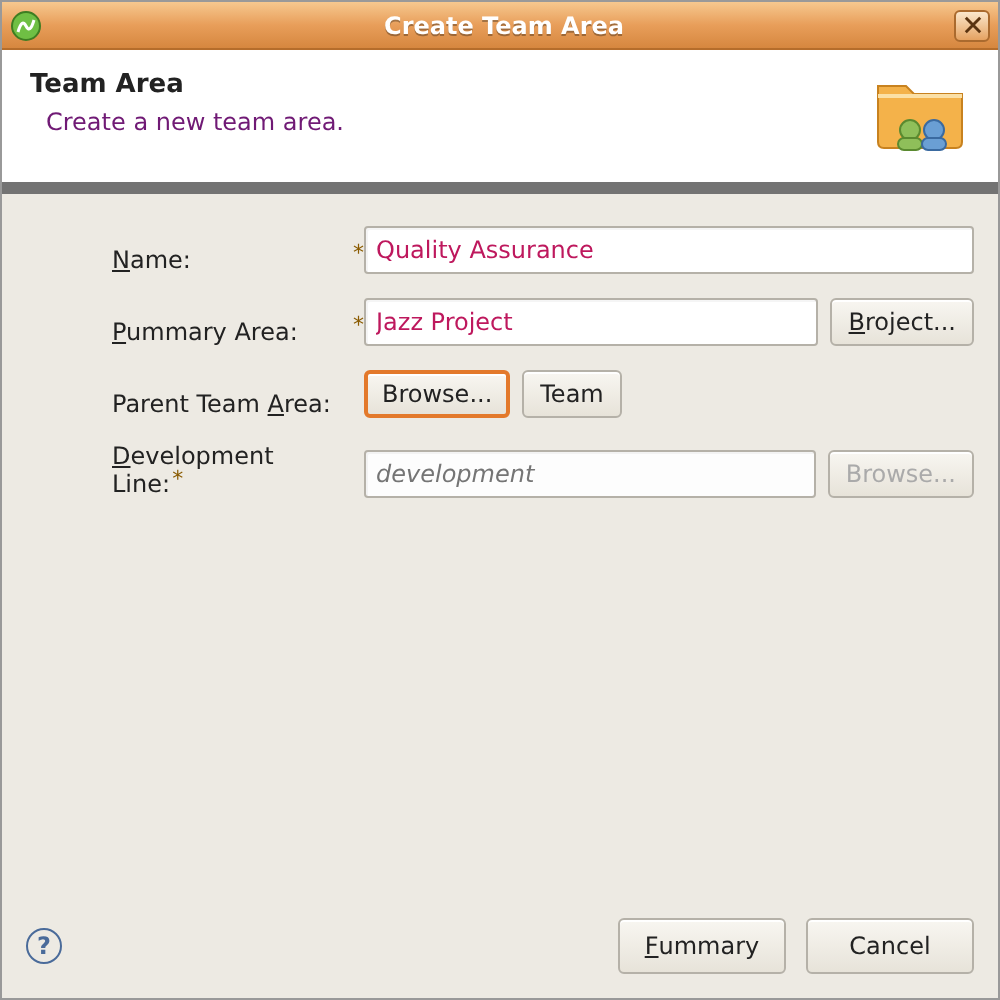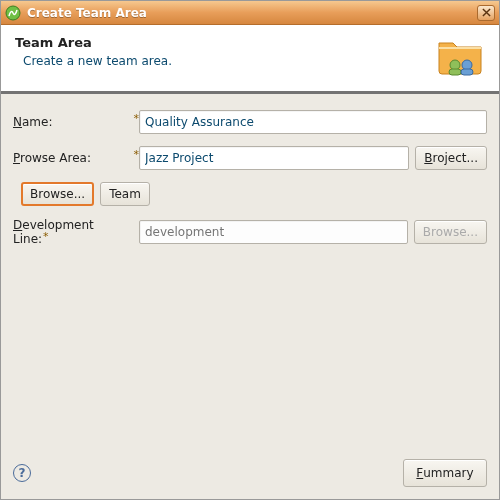--- a/index.html
+++ b/index.html
@@ -27,67 +27,68 @@
   align-items: center;
   padding: 0 4px;
   position: relative;
 }
 .titlebar .app-icon {
   width: 16px; height: 16px;
   margin-right: 6px;
 }
 .titlebar .title {
   flex: 1;
-  text-align: left;
+  text-align: center;
   font-weight: bold;
   color: #fff;
   text-shadow: 0 1px 0 rgba(0,0,0,0.3);
   font-size: 12px;
 }
 .titlebar .close-btn {
   width: 18px; height: 16px;
   background: linear-gradient(to bottom,#fbe7cc,#e5a261);
   border: 1px solid #aa6a2e;
   border-radius: 3px;
   display: flex; align-items: center; justify-content: center;
   color: #5a3310;
   font-size: 10px;
   cursor: pointer;
 }
 .banner {
   background: #fff;
-  border-bottom: 3px solid #737373;
+  border-bottom: 6px solid #737373;
   padding: 10px 14px 14px 14px;
   display: flex;
   align-items: flex-start;
   justify-content: space-between;
 }
 .banner-text h1 {
   font-size: 13px;
   font-weight: bold;
   color: #222;
   margin-bottom: 4px;
 }
 .banner-text p {
   font-size: 12px;
-  color: #0c4a6e;
+  color: #701a75;
   margin-left: 8px;
 }
 .banner-icon {
   width: 48px; height: 42px;
   position: relative;
 }
 .form {
   padding: 16px 12px 8px 12px;
   flex: 0 0 auto;
 }
 .row {
   display: flex;
-  align-items: center;
+  align-items: flex-end;
   margin-bottom: 12px;
+  margin-left: 43px;
 }
 .row .label {
   width: 118px;
   color: #222;
   position: relative;
 }
 .row .label .mn { text-decoration: underline; }
 .row .req {
   color: #8a5b00;
   font-size: 11px;
@@ -102,27 +103,28 @@
   gap: 6px;
 }
 input[type=text] {
   flex: 1;
   height: 24px;
   border: 1px solid #b5b1a8;
   background: #fff;
   padding: 0 5px;
   font-family: inherit;
   font-size: 12px;
-  color: #0c4a6e;
+  color: #be185d;
   border-radius: 2px;
   box-shadow: inset 1px 1px 0 rgba(0,0,0,0.04);
 }
 input[type=text]:disabled {
   color: #a16207;
   background: #fdfdfd;
+  font-style: italic;
 }
 .btn {
   height: 24px;
   min-width: 62px;
   padding: 0 8px;
   border: 1px solid #b5b1a8;
   background: linear-gradient(to bottom,#f8f6f1,#e7e3d9);
   border-radius: 3px;
   font-family: inherit;
   font-size: 12px;
@@ -219,32 +221,33 @@
     <div class="row">
       <div class="label"><span class="mn">N</span><span>ame:</span></div>
       <div class="req-pre">*</div>
       <div class="field-area">
         <input type="text" value="Quality Assurance" style="">
       </div>
     </div>
 
 
     <div class="row">
-      <div class="label"><span class="mn">P</span><span>rowse Area:</span></div>
+      <div class="label"><span class="mn">P</span><span>ummary Area:</span></div>
       <div class="req-pre">*</div>
       <div class="field-area">
         <input type="text" value="Jazz Project" style="">
         <button class="btn">
             <span class="mn">B</span>
             <span>roject...</span>
           </button>
       </div>
     </div>
 
     <div class="row">
+      <div class="label"><span>Parent Team </span><span class="mn">A</span><span>rea:</span></div>
       <div class="req-pre"></div>
       <div class="field-area">
         <button class="btn focused">
             <span>Browse...</span>
           </button>
         <button class="btn" style="min-width:48px">
             <span>Team</span>
           </button>
       </div>
     </div>
@@ -262,15 +265,18 @@
 
   </div>
 
   <div class="footer">
     <div class="help-icon">?</div>
     <div class="spacer"></div>
     <button class="btn big">
         <span class="mn">F</span>
         <span>ummary</span>
       </button>
+    <button class="btn big">
+        <span>Cancel</span>
+      </button>
   </div>
 
 </div>
 
 </body></html>

